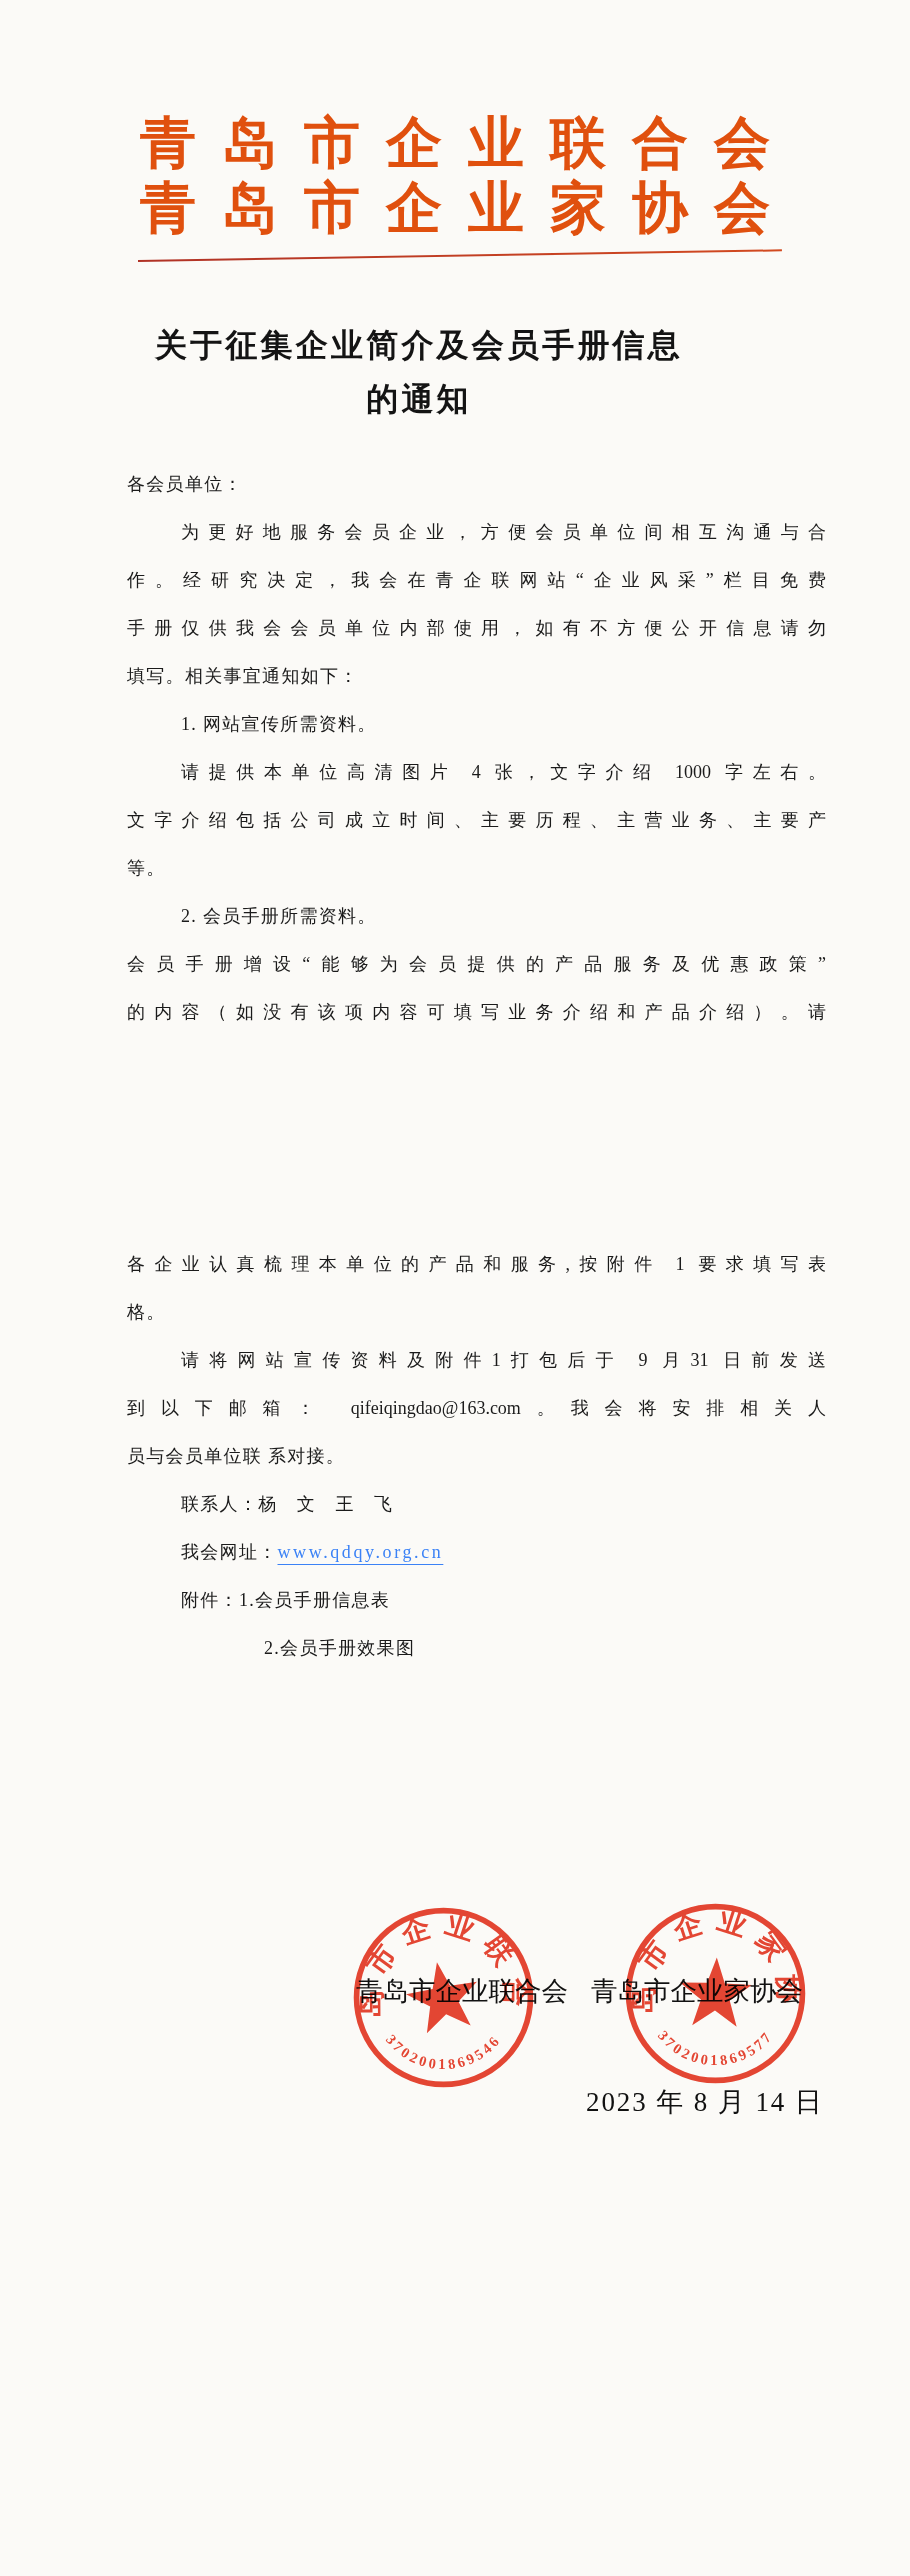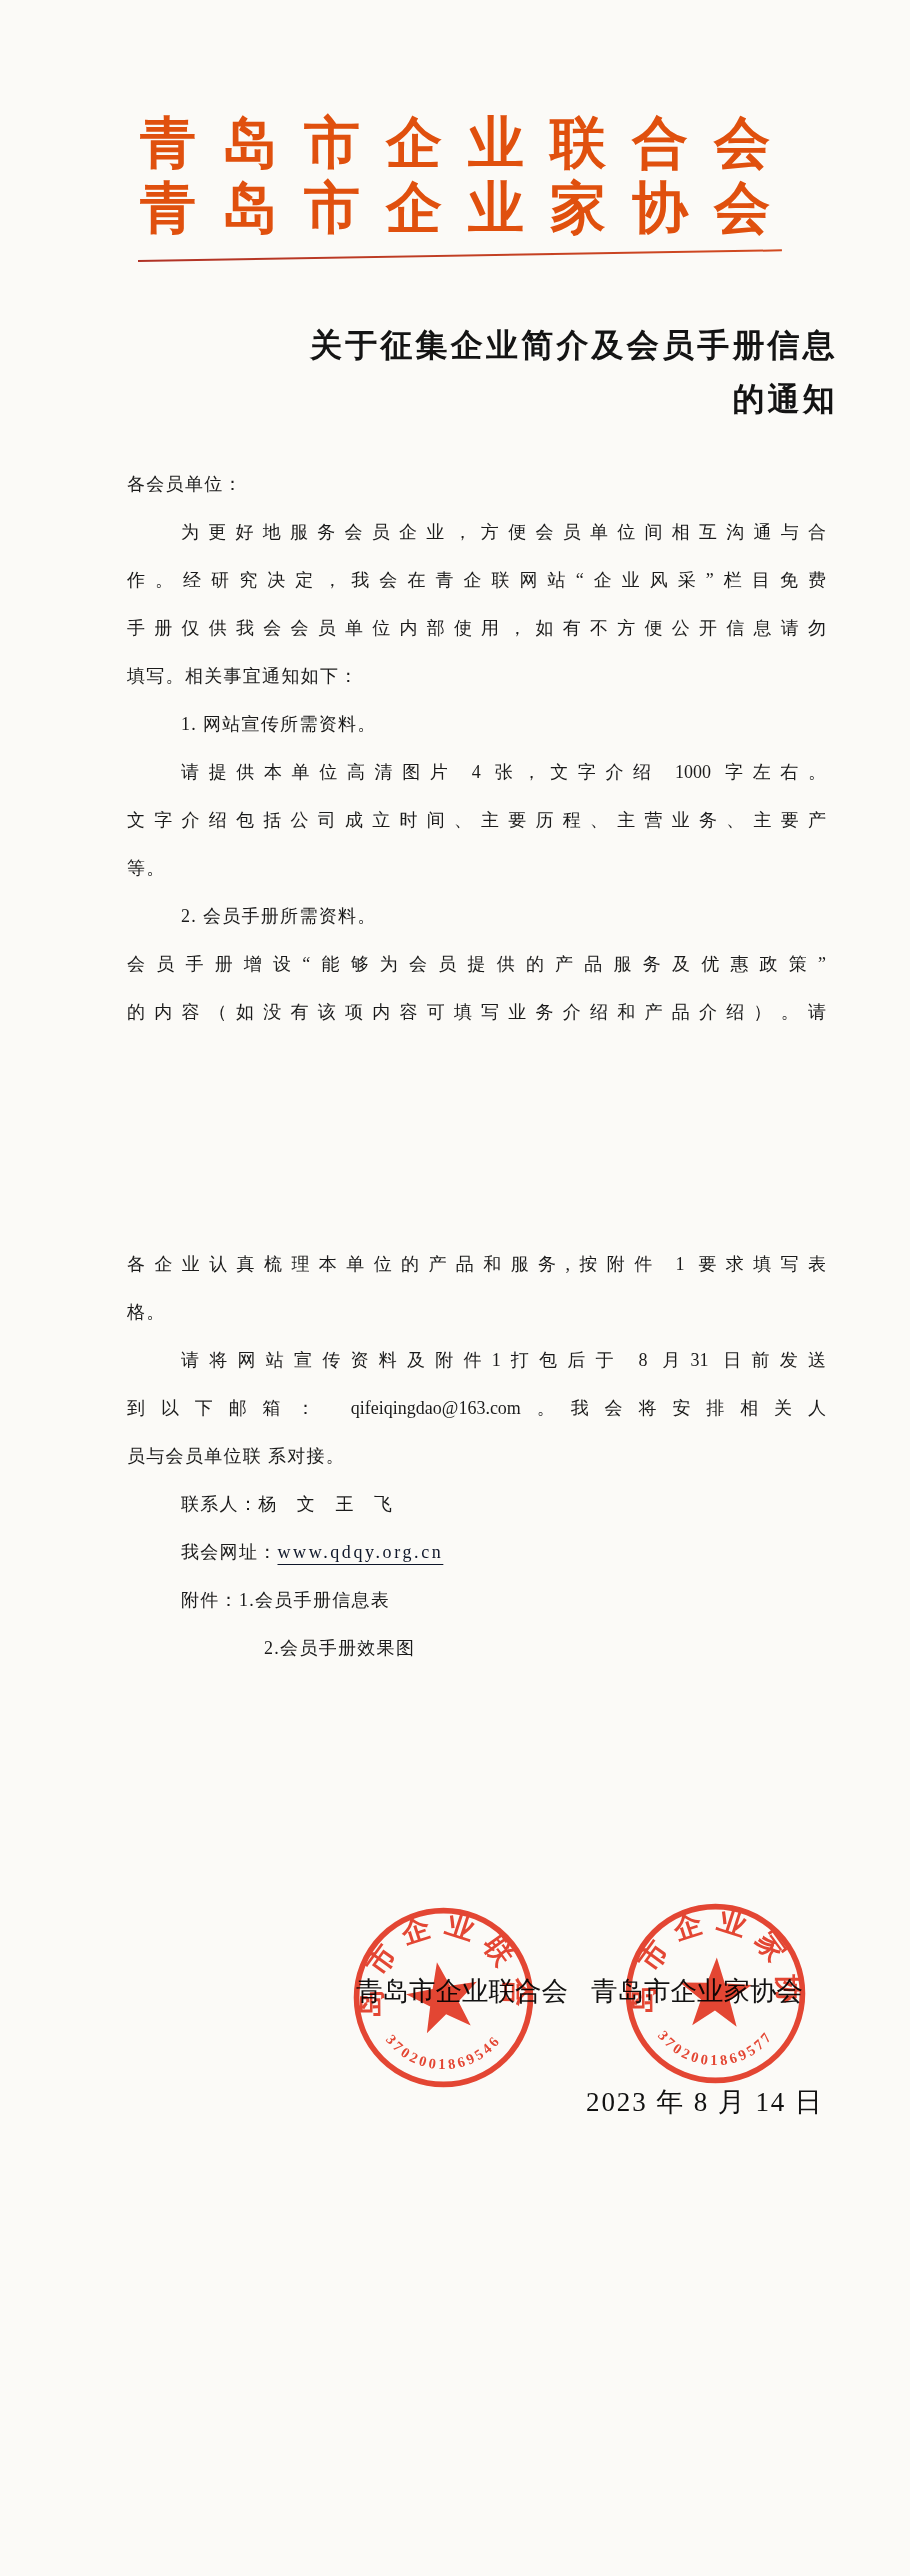--- a/index.html
+++ b/index.html
@@ -18,41 +18,41 @@
     white-space:nowrap;
   }
   .rule{
     position:absolute;top:260px;left:138px;width:644px;height:1.9px;
     background:linear-gradient(90deg,#b03226,#d24a20);
     transform:rotate(-0.95deg);transform-origin:left center;
   }
   
   .doc-title{
     position:absolute;top:318px;left:0;width:838px;
-    text-align:right;font-weight:bold;color:#141414;
+    text-align:center;font-weight:bold;color:#141414;
     font-size:32px;line-height:54px;letter-spacing:3.2px;
   }
   
   .body-col{
     position:absolute;top:460px;left:127px;width:699px;
     font-size:18px;color:#1b1b1b;
   }
   .bline{
     height:48px;line-height:48px;white-space:nowrap;
     letter-spacing:1.3px;
   }
   .bline.fill{
     white-space:normal;text-align:justify;text-align-last:justify;
     letter-spacing:0;
   }
   .bline.indent{text-indent:54px;}
   .bline.indent2{text-indent:137px;}
   .bline.gap-after{margin-bottom:204px;}
   .weblink{
-    color:#0f172a;text-decoration:underline;
+    color:#3b82f6;text-decoration:underline;
     text-underline-offset:5.8px;letter-spacing:2.6px;cursor:pointer;
   }
   
   .seal{position:absolute;width:189px;height:189px;opacity:.92;}
   .seal-left{left:349px;top:1903px;}
   .seal-right{left:621px;top:1899px;}
   .seal text{font-family:"Liberation Serif","DejaVu Serif",serif;font-weight:bold;}
   
   .signature{
     position:absolute;left:356px;top:1976px;display:flex;gap:23px;
@@ -88,21 +88,21 @@
     <div class="bline">填写。相关事宜通知如下：</div>
     <div class="bline indent">1. 网站宣传所需资料。</div>
     <div class="bline indent fill">请提供本单位高清图片 4 张，文字介绍 1000 字左右。</div>
     <div class="bline fill">文字介绍包括公司成立时间、主要历程、主营业务、主要产</div>
     <div class="bline">等。</div>
     <div class="bline indent">2. 会员手册所需资料。</div>
     <div class="bline fill">会员手册增设“能够为会员提供的产品服务及优惠政策”</div>
     <div class="bline fill gap-after">的内容（如没有该项内容可填写业务介绍和产品介绍）。请</div>
     <div class="bline fill">各企业认真梳理本单位的产品和服务,按附件 1 要求填写表</div>
     <div class="bline">格。</div>
-    <div class="bline indent fill">请将网站宣传资料及附件1打包后于 8 月31 日前发送</div>
+    <div class="bline indent fill">请将网站宣传资料及附件1打包后于 9 月31 日前发送</div>
     <div class="bline fill">到以下邮箱： qifeiqingdao@163.com。我会将安排相关人</div>
     <div class="bline">员与会员单位联 系对接。</div>
     <div class="bline indent">联系人：杨　文　王　飞</div>
     <div class="bline indent"><span>我会网址：</span><span class="weblink">www.qdqy.org.cn</span></div>
     <div class="bline indent">附件：1.会员手册信息表</div>
     <div class="bline indent2">2.会员手册效果图</div>
   </div>
 
 <svg class="seal seal-left" viewBox="0 0 300 300">
   <defs>

